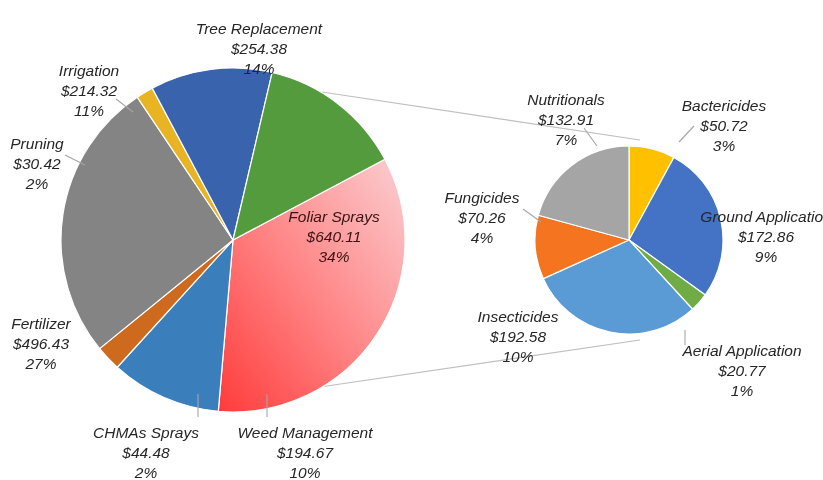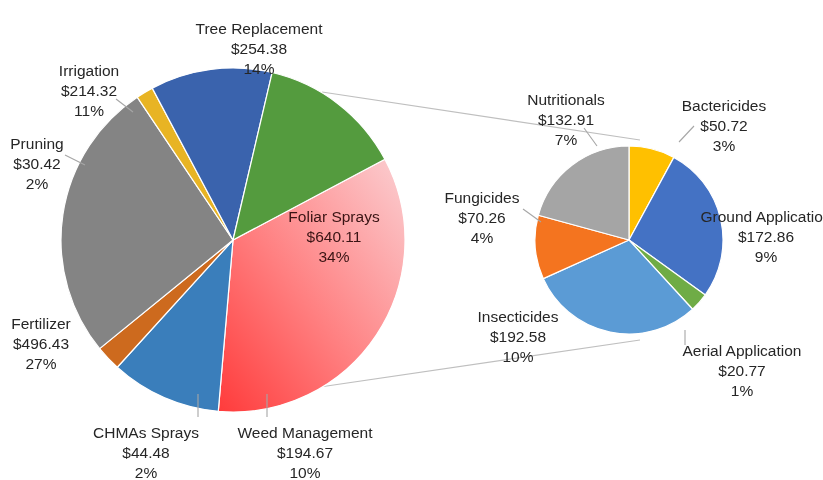--- a/index.html
+++ b/index.html
@@ -11,20 +11,21 @@
     width: 823px;
     height: 480px;
     font-family: "Liberation Sans", sans-serif;
     overflow: hidden;
   }
   #chart-root {
     position: relative;
     width: 823px;
     height: 480px;
     background: #ffffff;
+    font-style: italic;
   }
   svg.chart-svg {
     position: absolute;
     top: 0;
     left: 0;
     width: 823px;
     height: 480px;
   }
   .slice-label {
     font-family: "Liberation Sans", sans-serif;

